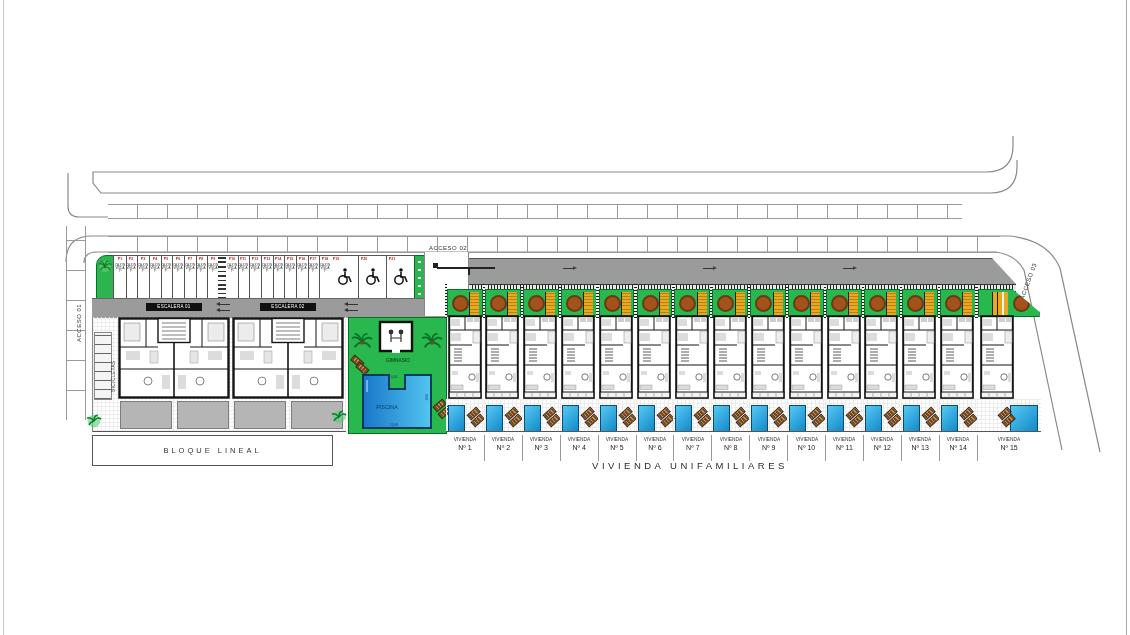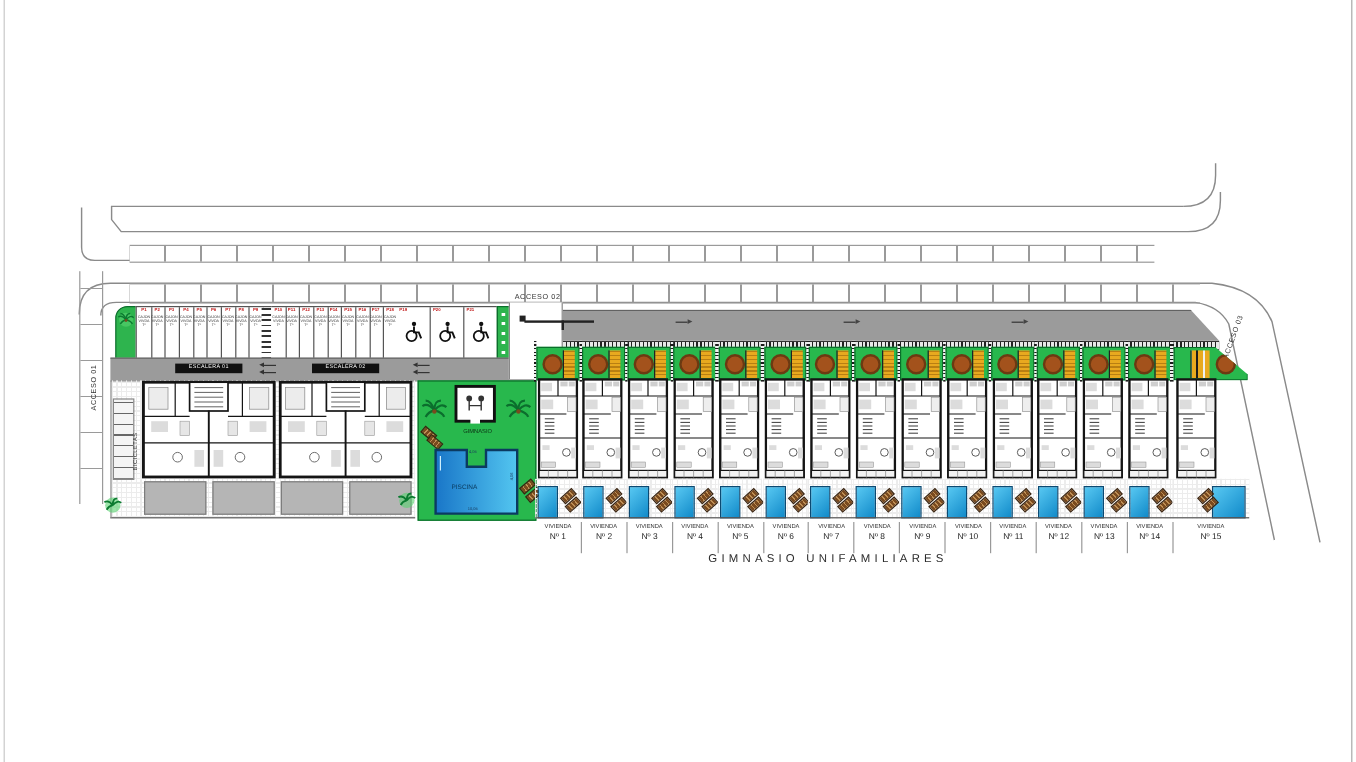--- a/index.html
+++ b/index.html
@@ -427,20 +427,23 @@
   </svg>
   <svg id="bush2" class="abs bush" viewBox="0 0 24 22">
     <circle cx="12" cy="11" r="10" fill="#59d26f" opacity=".6"></circle>
     <g stroke="#0b7a30" stroke-width="2.4" fill="none">
         <path d="M12 11 C8 6,4 5,1 7"></path>
         <path d="M12 11 C12 4,14 2,18 2"></path>
         <path d="M12 11 C16 6,20 5,23 8"></path>
         <path d="M12 11 C8 12,5 15,4 17"></path>
       </g>
   </svg>
+  <div id="bloque-box" class="abs">
+    <div>BLOQUE LINEAL</div>
+  </div>
 
   <div id="pool-zone" class="abs">
     <svg id="gym-svg" width="36" height="34" viewBox="0 0 36 34">
       <rect x="2" y="2" width="32" height="29" fill="#fff" stroke="#111" stroke-width="2.4"></rect>
       <circle cx="13" cy="12" r="2.4" fill="#333"></circle>
         <circle cx="23" cy="12" r="2.4" fill="#333"></circle>
       <path d="M13 14 V22 M23 14 V22 M13 18 H23" stroke="#333" stroke-width="1.2"></path>
       <rect x="14" y="29" width="8" height="4" fill="#fff"></rect>
     </svg>
     <div id="gym-label">
@@ -1026,15 +1029,15 @@
       <div class="lounger lg1"></div>
       <div class="lounger lg2"></div>
     </div>
     <div class="vlabel">
       <span class="tiny s8 l1">VIVIENDA</span>
       <span class="tiny l2">Nº 15</span>
     </div>
   </div>
     </div>
   <div id="villa-baseline" class="abs"></div>
-  <div id="villas-title" class="abs">GIMNASIO UNIFAMILIARES</div>
+  <div id="villas-title" class="abs">VIVIENDA UNIFAMILIARES</div>
 
 </div>
 
 </body></html>

